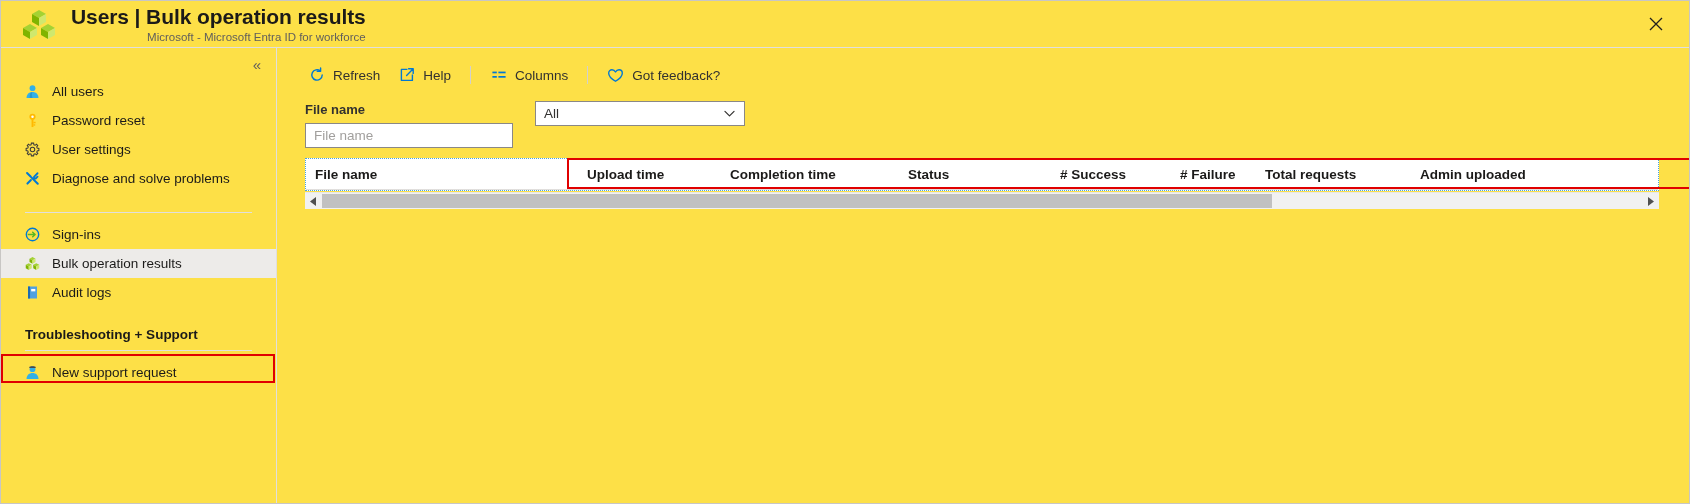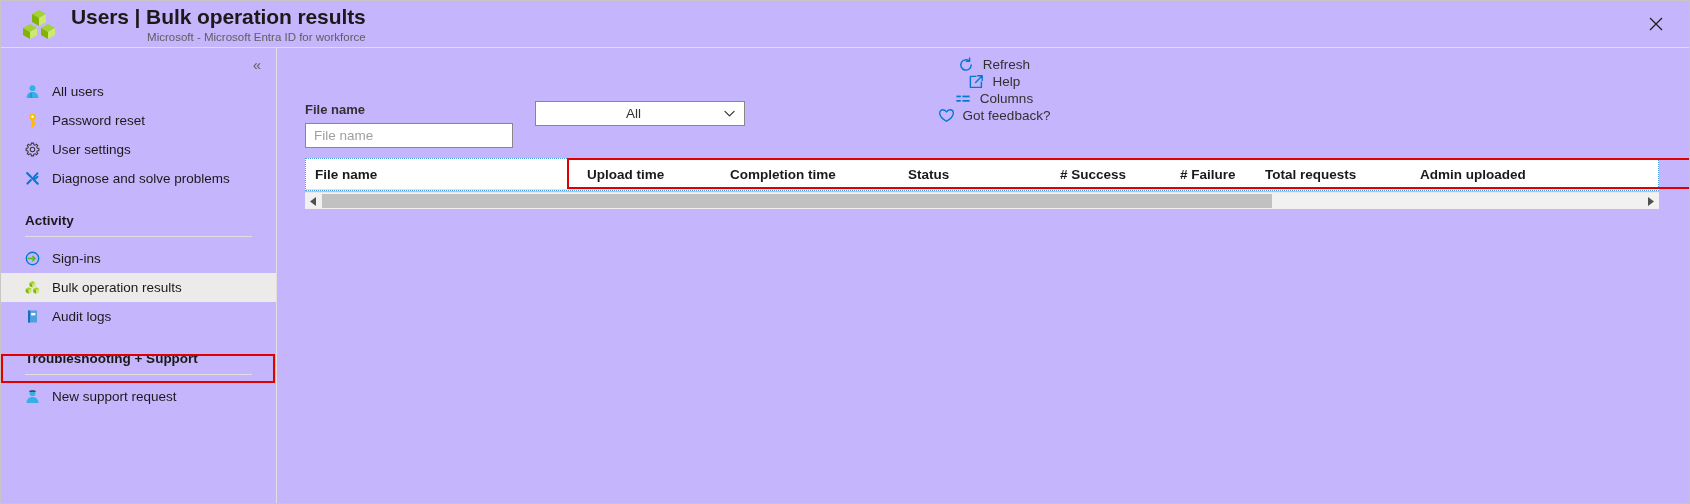--- a/index.html
+++ b/index.html
@@ -9,21 +9,21 @@
   }
   body {
     font-family: "Liberation Sans", sans-serif;
     color: #1b1a19;
     -webkit-font-smoothing: antialiased;
   }
   .app {
     position: relative;
     width: 1690px;
     height: 504px;
-    background: #c4b5fd;
+    background: #fde047;
     border: 1px solid #c8c6c4;
     box-sizing: border-box;
     overflow: hidden;
   }
 
   
   .header {
     position: relative;
     height: 47px;
     border-bottom: 1px solid #e1dfdd;
@@ -169,21 +169,20 @@
     min-width: 0;
   }
 
   
   .commandbar {
     display: flex;
     align-items: center;
     height: 38px;
     padding-left: 22px;
     margin-top: 8px;
-    flex-direction: column;
   }
   .cmd {
     display: flex;
     align-items: center;
     height: 30px;
     padding: 0 9px;
     cursor: pointer;
     border-radius: 2px;
   }
   .cmd-icon {
@@ -250,21 +249,20 @@
     align-items: center;
     padding: 0 8px;
     background: #fff;
     cursor: pointer;
   }
   .select-value {
     font-size: 13.5px;
     color: #323130;
     flex: 1;
     line-height: 17px;
-    text-align: center;
   }
   .select-chevron {
     width: 13px;
     height: 13px;
     display: flex;
     align-items: center;
     justify-content: center;
     flex: none;
   }
 
@@ -439,21 +437,20 @@
               <path d="M2.2,2.2 L6.2,6.2 M13.6,13.6 L6.8,6.8" stroke="#0078d4" stroke-width="2.2" stroke-linecap="round"></path>
               <path d="M13.4,2.4 L9.6,6.2 L9.6,8.0 L11.4,8.0 L13.4,6.0" stroke="#0078d4" stroke-width="1.9" fill="none" stroke-linecap="round" stroke-linejoin="round"></path>
               <path d="M2.6,13.4 L6.3,9.7" stroke="#0078d4" stroke-width="2.2" stroke-linecap="round"></path>
             </svg>
           </span>
           <span class="nav-label">Diagnose and solve problems</span>
         </div>
       </div>
 
       <div class="nav-group">
-        <div class="nav-group-title">Activity</div>
         <div class="nav-group-rule"></div>
       </div>
 
       <div class="nav-item">
         <span class="nav-icon">
           <svg width="15" height="15" viewBox="0 0 16 16">
             <circle cx="8" cy="8" r="6.6" fill="none" stroke="#0078d4" stroke-width="1.5"></circle>
             <path d="M3.6,8 L10.4,8 M8.2,5.6 L10.8,8 L8.2,10.4" stroke="#5bb722" stroke-width="1.6" fill="none" stroke-linecap="round" stroke-linejoin="round"></path>
           </svg>
         </span>

